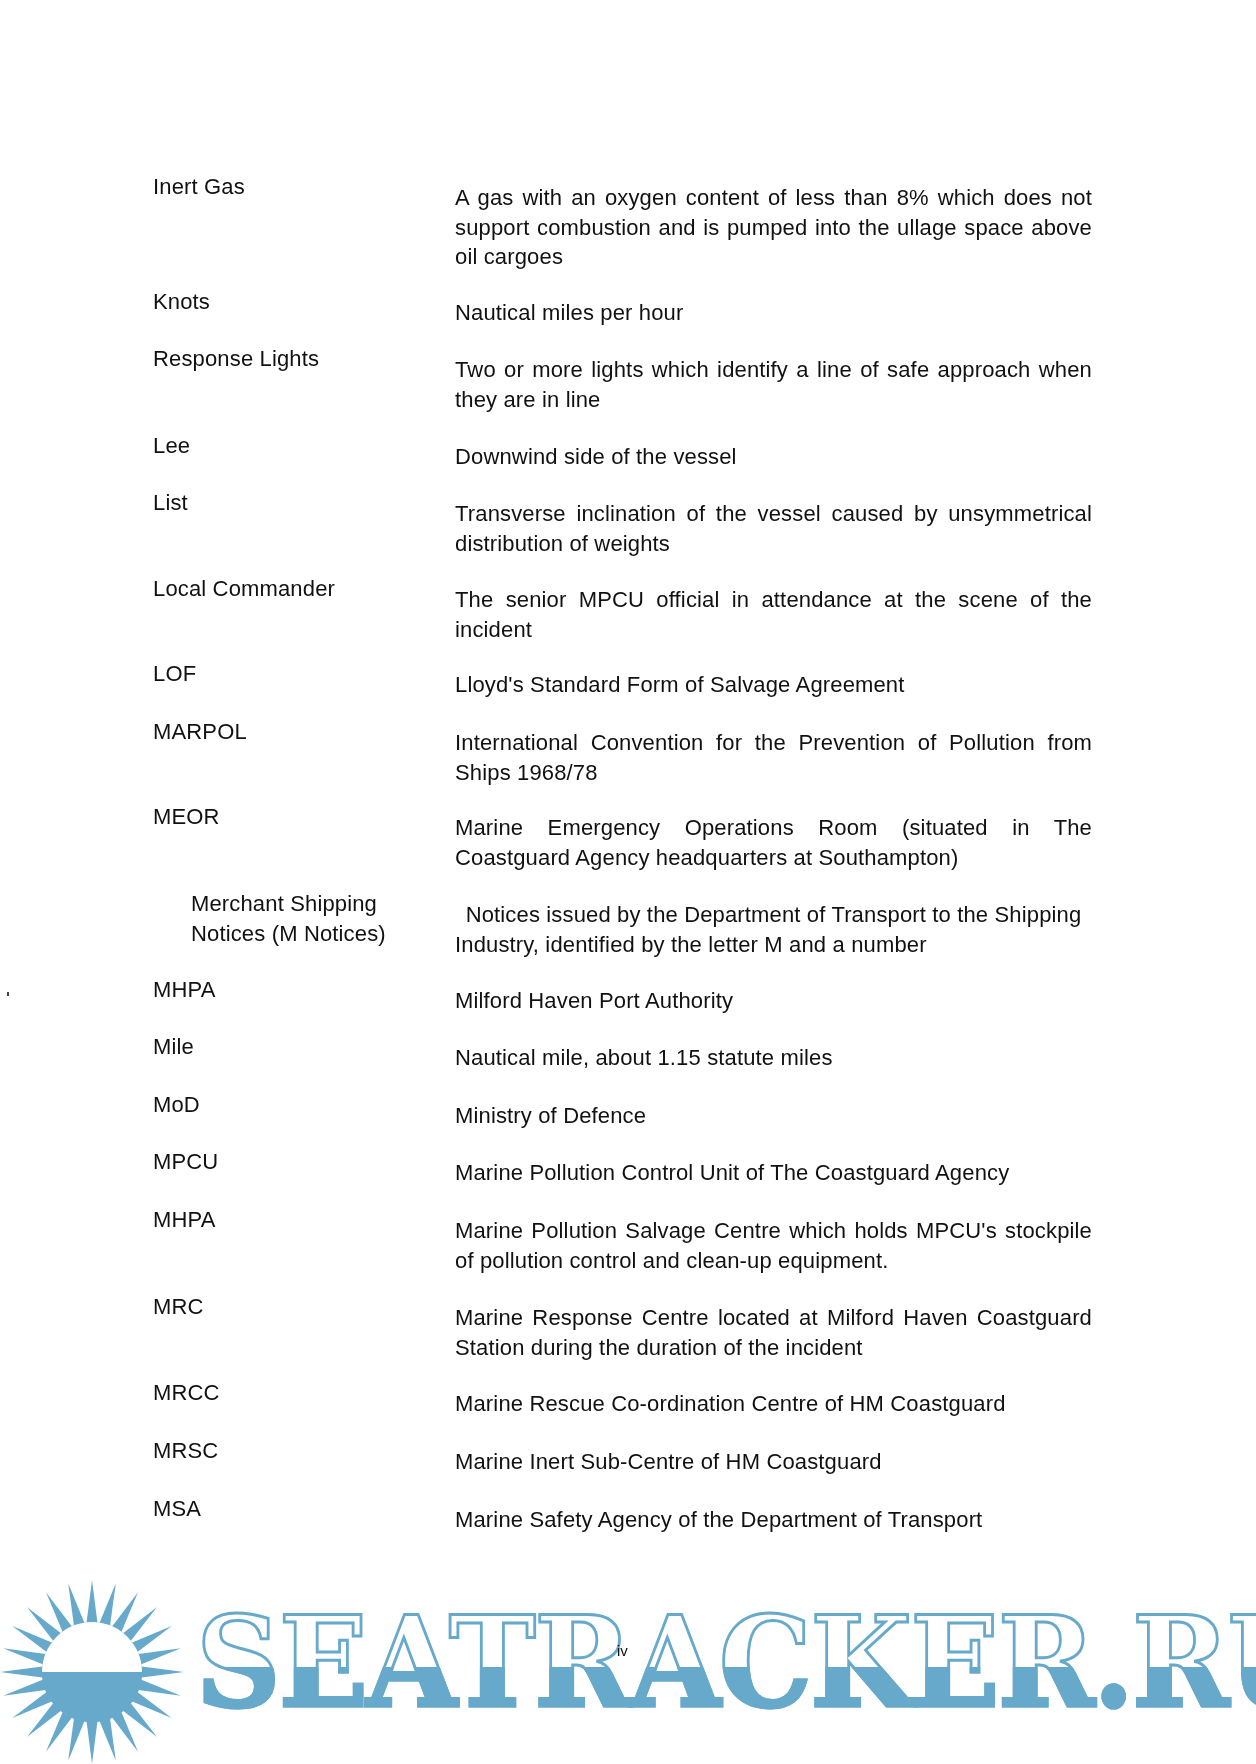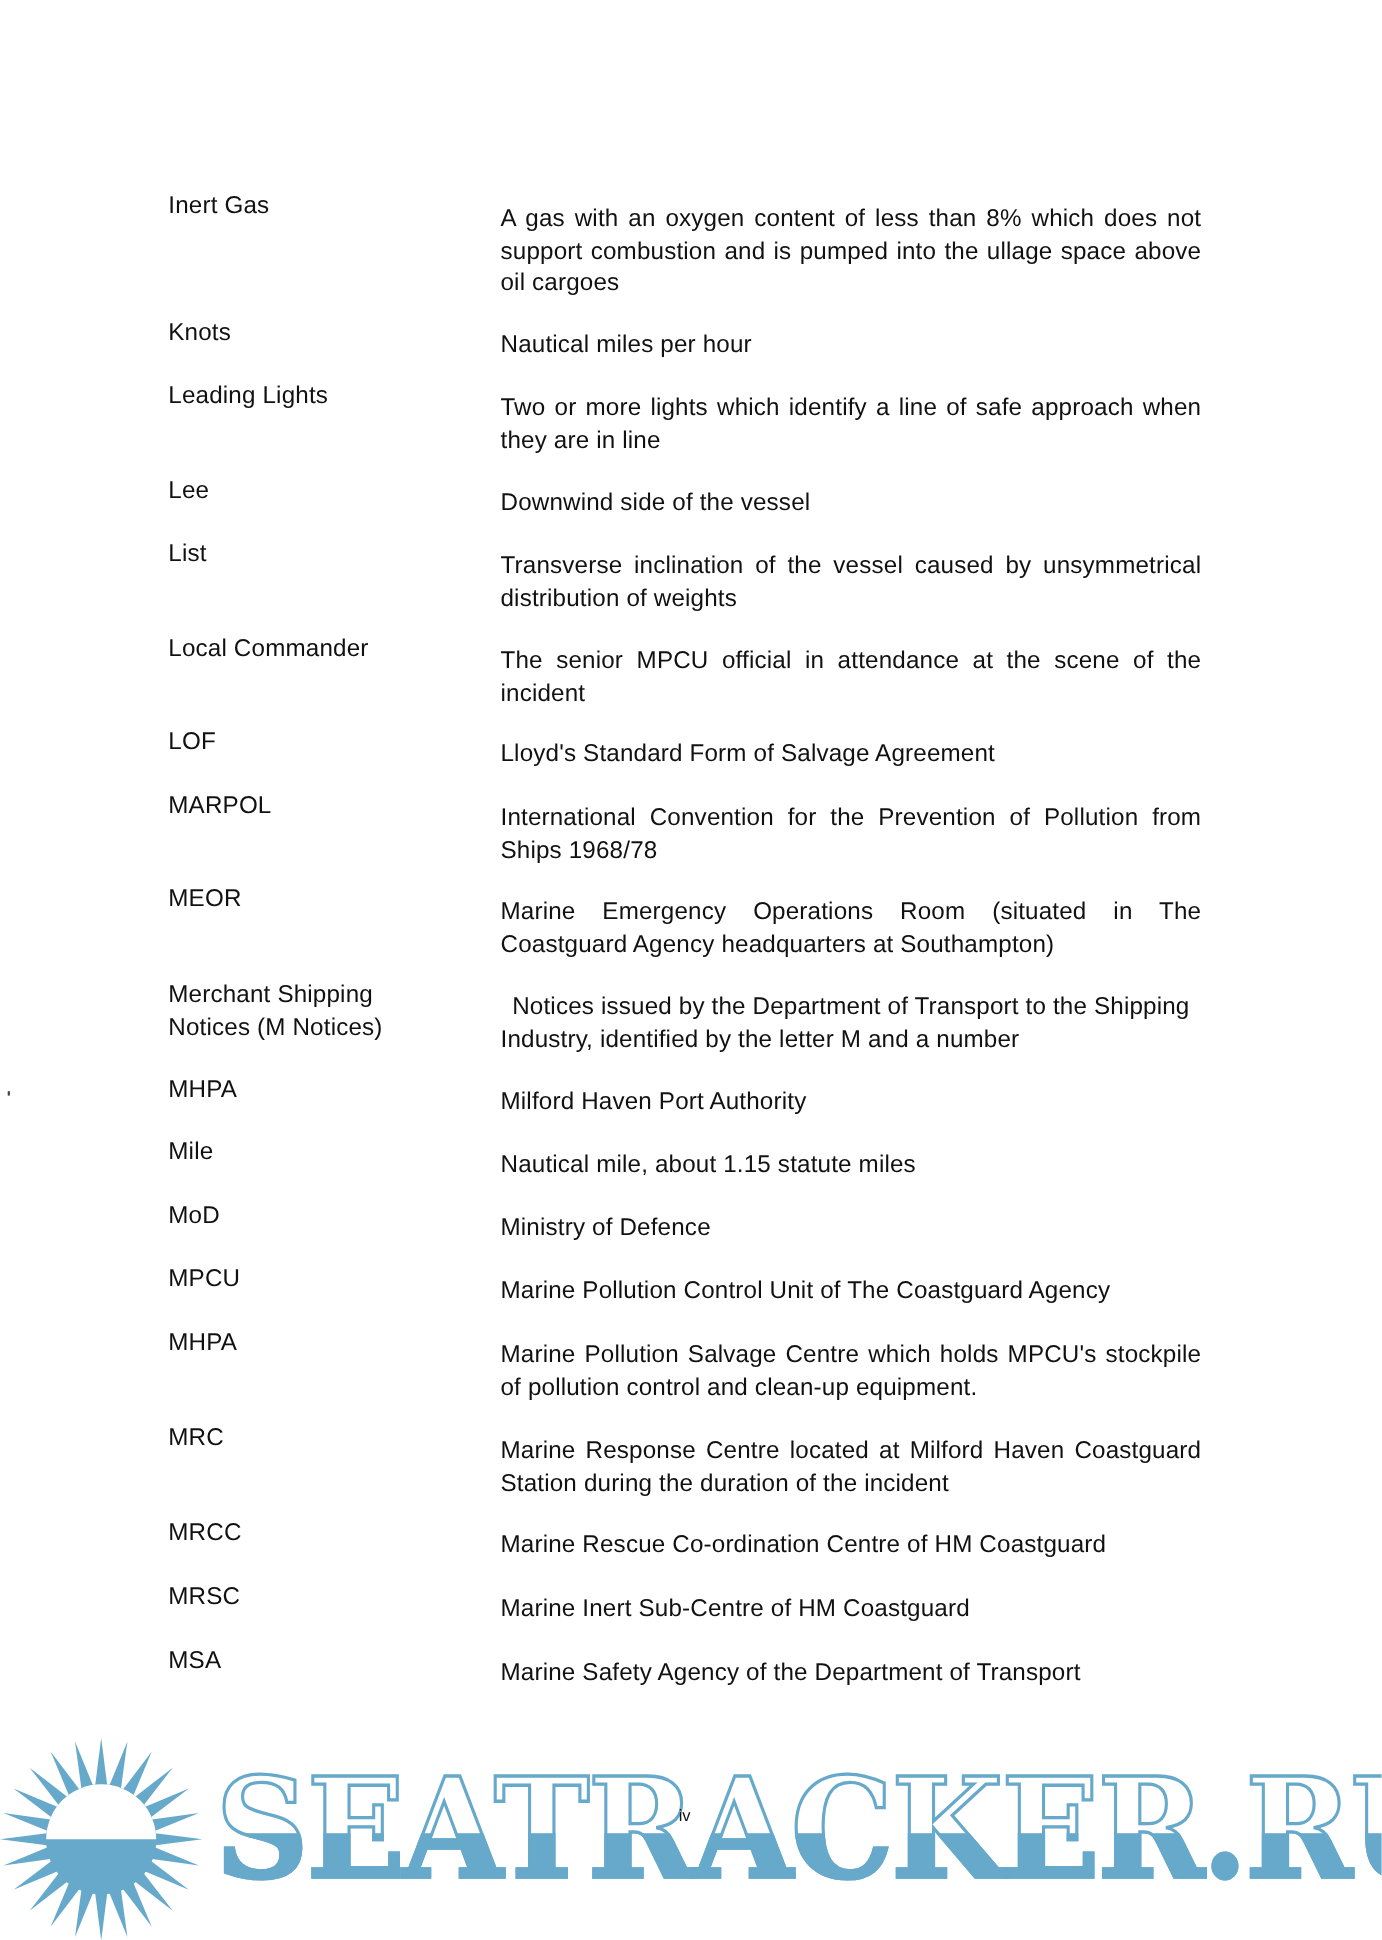--- a/index.html
+++ b/index.html
@@ -65,21 +65,21 @@
   <div class="glossary">
     <div class="row r0">
       <div class="term">Inert Gas</div>
       <div class="def">A gas with an oxygen content of less than 8% which does not support combustion and is pumped into the ullage space above oil cargoes</div>
     </div>
     <div class="row r1">
       <div class="term">Knots</div>
       <div class="def nojust">Nautical miles per hour</div>
     </div>
     <div class="row r2">
-      <div class="term">Leading Lights</div>
+      <div class="term">Response Lights</div>
       <div class="def">Two or more lights which identify a line of safe approach when they are in line</div>
     </div>
     <div class="row r3">
       <div class="term">Lee</div>
       <div class="def nojust">Downwind side of the vessel</div>
     </div>
     <div class="row r4">
       <div class="term">List</div>
       <div class="def">Transverse inclination of the vessel caused by unsymmetrical distribution of weights</div>
     </div>
@@ -93,21 +93,21 @@
     </div>
     <div class="row r7">
       <div class="term">MARPOL</div>
       <div class="def">International Convention for the Prevention of Pollution from Ships 1968/78</div>
     </div>
     <div class="row r8">
       <div class="term">MEOR</div>
       <div class="def">Marine Emergency Operations Room (situated in The Coastguard Agency headquarters at Southampton)</div>
     </div>
     <div class="row r9">
-      <div class="term" style="width:220px;">Merchant Shipping Notices (M Notices)</div>
+      <div class="term" style="width:220px;margin-left:38px;">Merchant Shipping Notices (M Notices)</div>
       <div class="def nojust">Notices issued by the Department of Transport to the Shipping Industry, identified by the letter M and a number</div>
     </div>
     <div class="row r10">
       <div class="term">MHPA</div>
       <div class="def nojust">Milford Haven Port Authority</div>
     </div>
     <div class="row r11">
       <div class="term">Mile</div>
       <div class="def nojust">Nautical mile, about 1.15 statute miles</div>
     </div>

